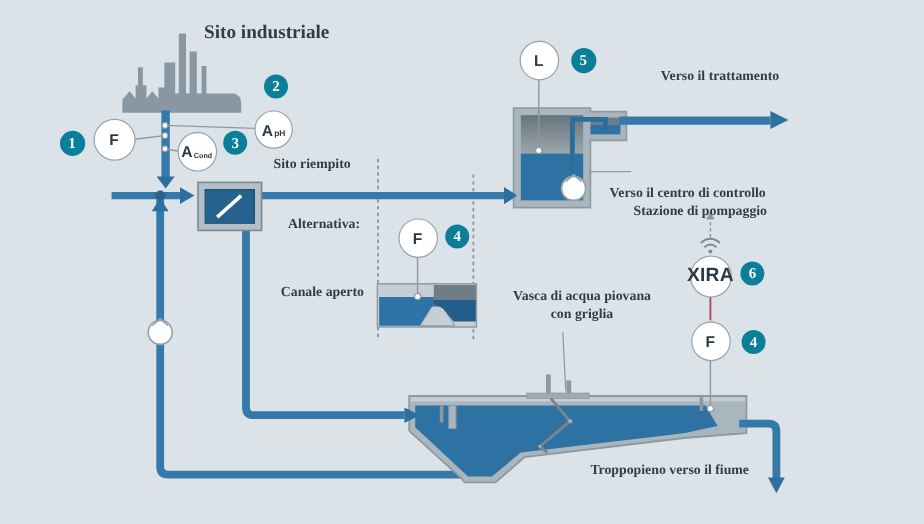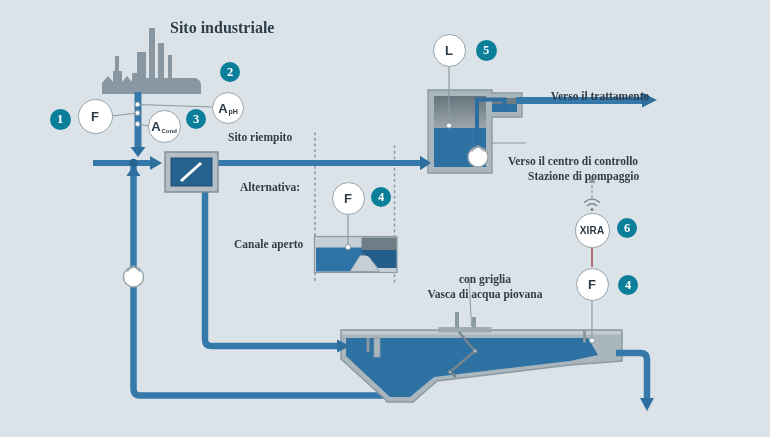--- a/index.html
+++ b/index.html
@@ -1,27 +1,27 @@
 <!DOCTYPE html>
 <html><head>
 <meta charset="utf-8">
 <style>
   html,body{margin:0;padding:0;}
   #stage{position:relative;width:770px;height:437px;background:#dce3e8;overflow:hidden;
          font-family:"Liberation Serif",serif;}
   .lbl{position:absolute;font:600 11.5px "Liberation Serif",serif;color:#2d3e4a;white-space:nowrap;}
   .lblblock{position:absolute;font:600 11.5px "Liberation Serif",serif;color:#2d3e4a;
-            text-align:center;line-height:15px;margin-top:32px;}
+            text-align:center;line-height:15px;}
   svg{position:absolute;left:0;top:0;}
   .inst{position:absolute;background:#fff;border:1.6px solid #96a3ab;border-radius:50%;
         box-sizing:border-box;display:flex;align-items:center;justify-content:center;
         font-family:"Liberation Sans",sans-serif;font-weight:bold;color:#2b3a45;z-index:5;}
   .inst .imain{font-size:13px;}
   .inst .isub{font-size:7px;font-weight:bold;align-self:flex-end;margin-bottom:8px;margin-left:1px;}
-  .inst.xira{font-size:10px;letter-spacing:.2px;}
+  .inst.xira{font-size:16px;letter-spacing:.2px;}
   .badge{position:absolute;border-radius:50%;background:#0b7e9a;color:#fff;
          display:flex;align-items:center;justify-content:center;
          font:bold 12.5px "Liberation Serif",serif;z-index:5;}
 </style>
 </head>
 <body>
 
 <div id="stage">
 
 <svg width="770" height="437" viewBox="0 0 770 437">
@@ -139,23 +139,24 @@
 <div class="lbl" style="left:170px;top:19px;font-size:16px;">Sito industriale</div>
 <div class="lbl" style="left:228px;top:131px;">Sito riempito</div>
 <div class="lbl" style="left:240px;top:181px;">Alternativa:</div>
 <div class="lbl" style="left:234px;top:238px;text-align:right;">Canale aperto</div>
 <div class="lblblock" style="left:537px;top:57px;width:126px;">
   <div>Verso il trattamento</div>
 </div>
 <div class="lbl" style="left:528px;top:130px;margin-top:40px;">Stazione di pompaggio</div>
 <div class="lbl" style="left:508px;top:155px;">Verso il centro di controllo</div>
 <div class="lblblock" style="left:419px;top:240px;width:132px;">
+  <div>Vasca di acqua piovana</div>
   <div>con griglia</div>
-  <div>Vasca di acqua piovana</div>
 </div>
+<div class="lbl" style="left:492px;top:386px;">Troppopieno verso il fiume</div>
 
 <div class="inst" style="left:77.5px;top:98.5px;width:35px;height:35px;">
   <span class="imain">F</span>
 </div>
 <div class="inst" style="left:212px;top:92px;width:32px;height:32px;">
   <span class="imain">A</span>
       <span class="isub">pH</span>
 </div>
 <div class="inst" style="left:147.5px;top:109.5px;width:33px;height:33px;">
   <span class="imain">A</span>

